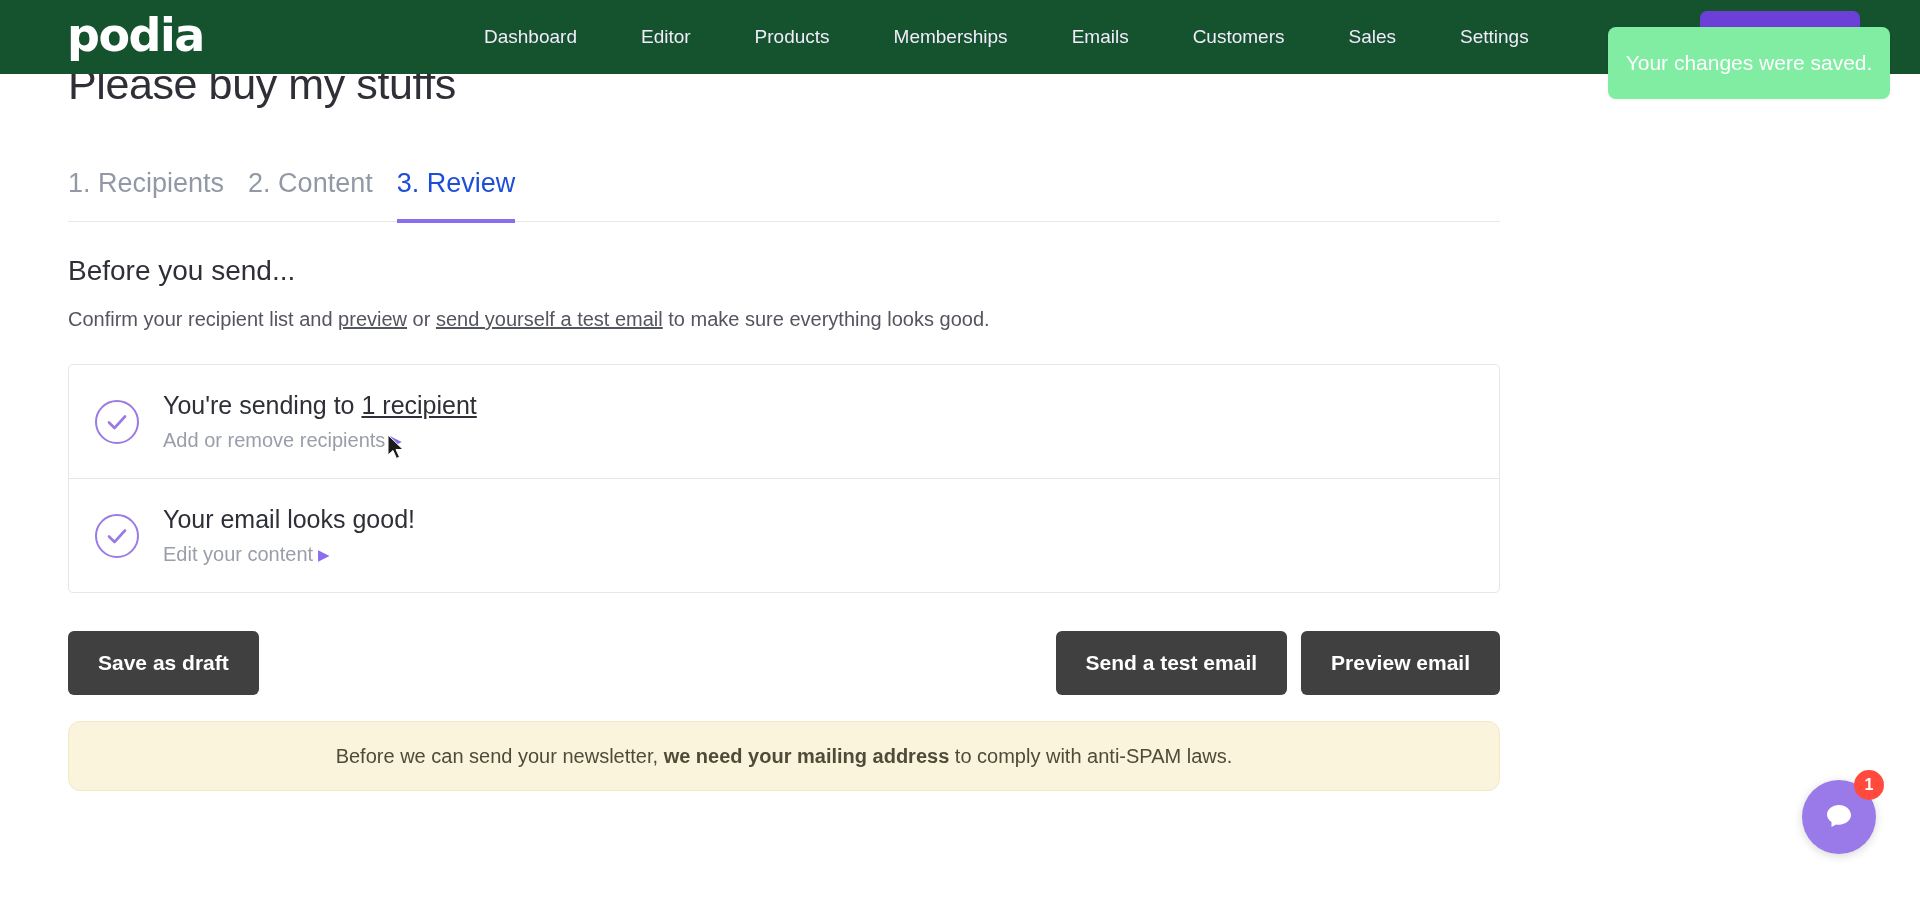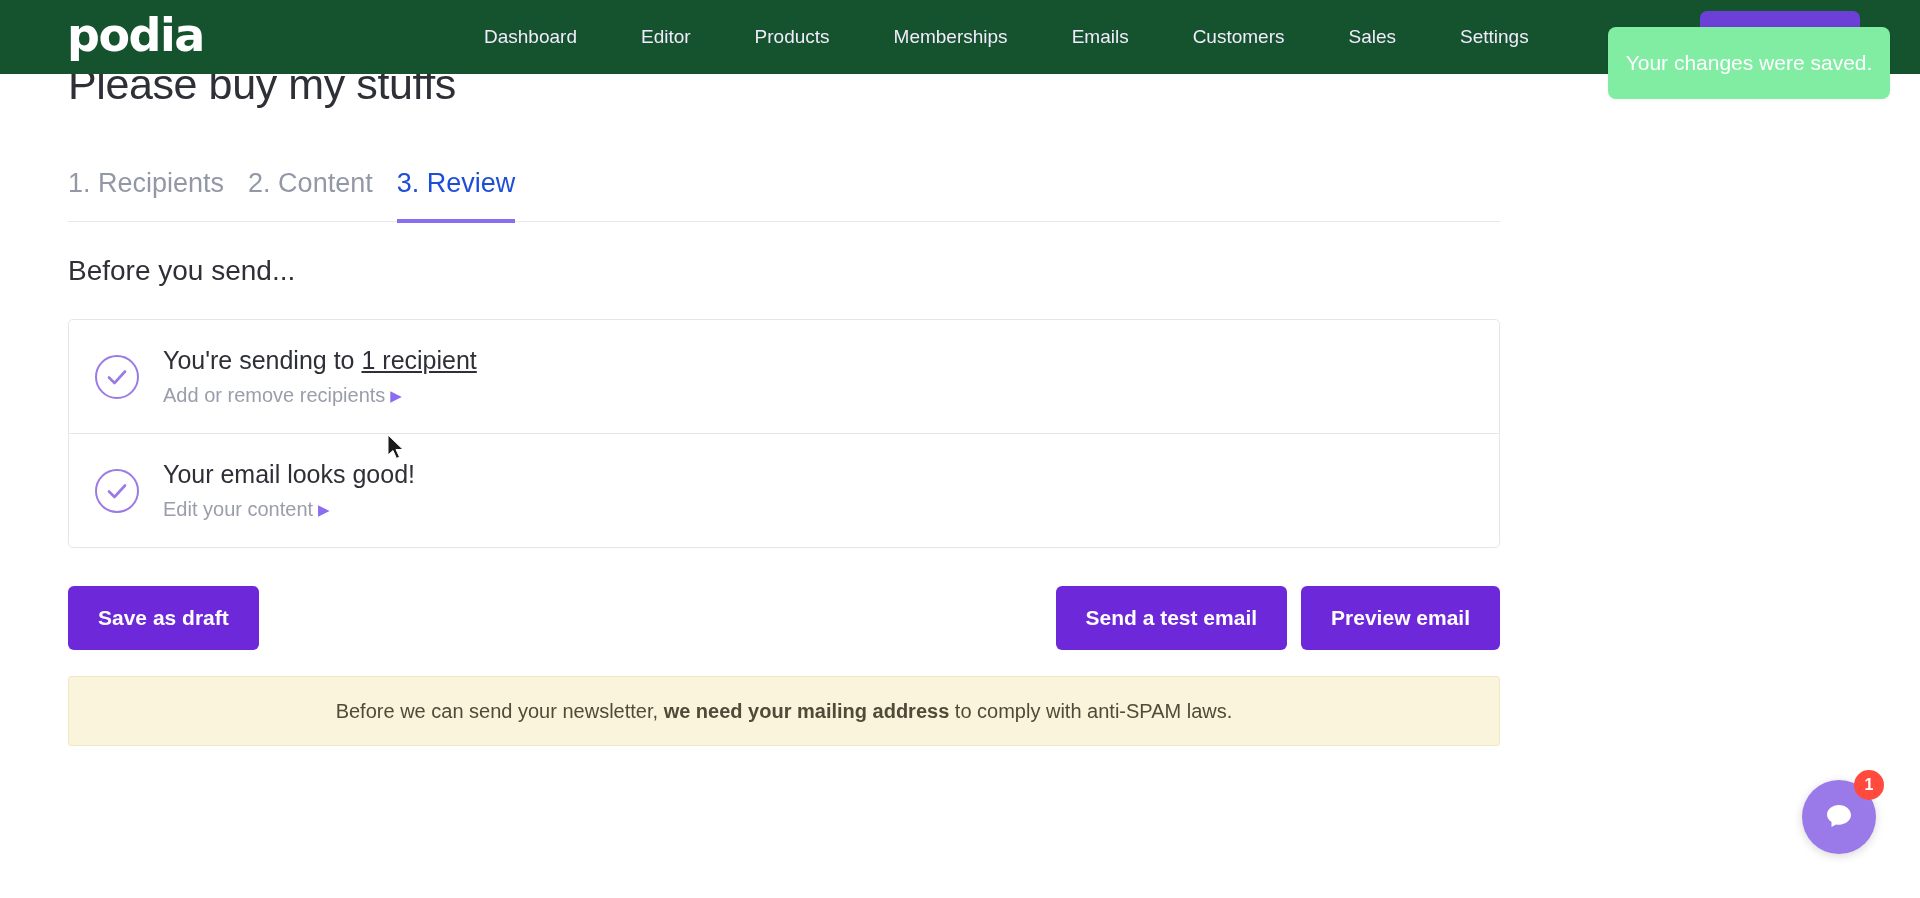--- a/index.html
+++ b/index.html
@@ -204,41 +204,41 @@
   .actions {
     margin-top: 38px;
     display: flex;
     align-items: center;
     width: 1432px;
     height: 64px;
   }
   .btn {
     border: none;
     border-radius: 6px;
-    background: #6d28d9;
+    background: #404040;
     color: #ffffff;
     font-size: 21px;
     font-weight: 700;
     height: 64px;
     padding: 0 30px;
     cursor: pointer;
     white-space: nowrap;
     font-family: "Liberation Sans", sans-serif;
   }
   .actions .spacer { flex: 1; }
   .actions .btn + .btn { margin-left: 14px; }
 
   
   .banner {
     margin-top: 26px;
     width: 1432px;
     min-height: 70px;
     background: #fbf4dd;
     border: 1px solid #f2e8c4;
-    border-radius: 3px;
+    border-radius: 12px;
     display: flex;
     align-items: center;
     justify-content: center;
     padding: 20px 26px;
     font-size: 20px;
     color: #4f4b38;
     text-align: center;
     line-height: 28px;
   }
   .banner b { font-weight: 700; }
@@ -313,20 +313,23 @@
     <h1 class="page-title">Please buy my stuffs</h1>
 
     <div class="tabs">
       <div class="tab">1. Recipients</div>
       <div class="tab">2. Content</div>
       <div class="tab active">3. Review</div>
     </div>
 
     <h2 class="section-title">Before you send...</h2>
 
+    <p class="section-sub">
+      <span>Confirm your recipient list and </span><a>preview</a><span> or </span><a>send yourself a test email</a><span> to make sure everything looks good.</span>
+    </p>
 
     <div class="card">
 
       <div class="card-row">
         <span class="check-icon">
           <svg width="24" height="24" viewBox="0 0 24 24" fill="none">
             <path d="M4 12.5 L9.5 18 L20 6.5" stroke="#9b7ae6" stroke-width="2.6" stroke-linecap="round" stroke-linejoin="round"></path>
           </svg>
         </span>
         <span class="row-text">

